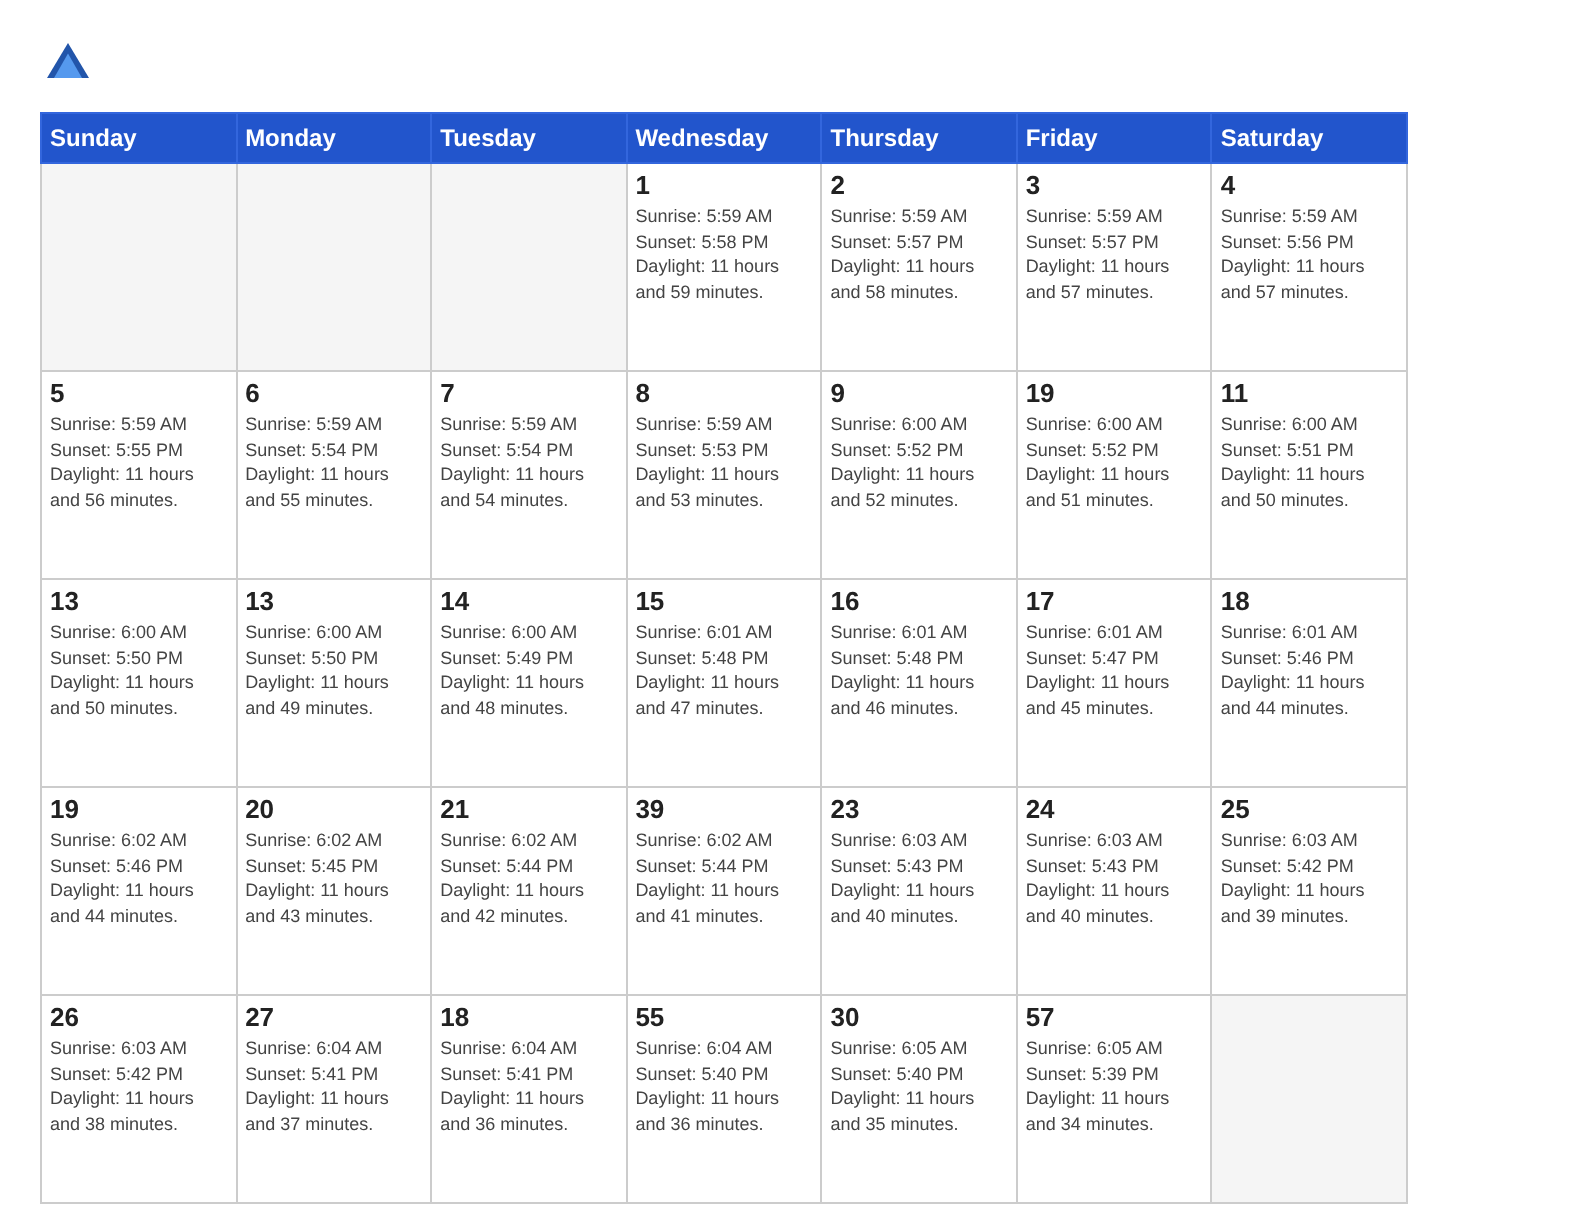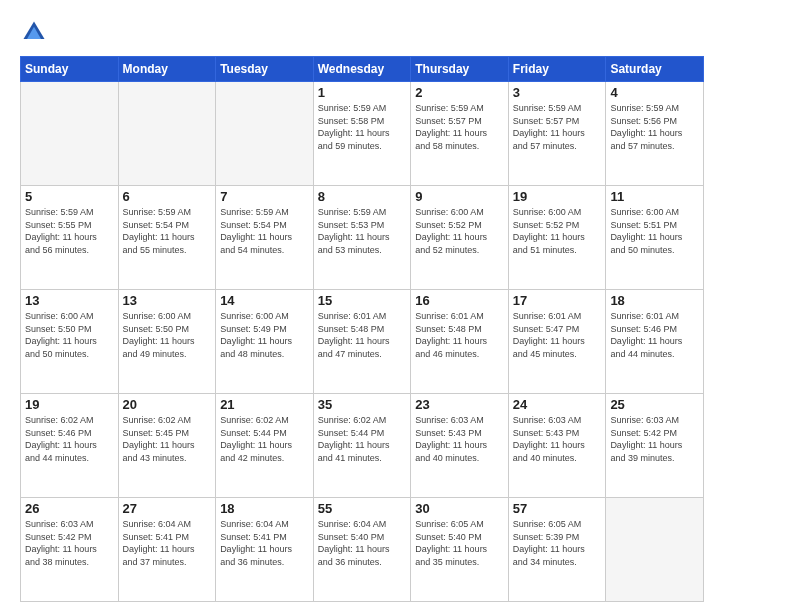--- a/index.html
+++ b/index.html
@@ -222,21 +222,21 @@
           </td>
           <td>
             <div class="day-number">20</div>
             <div class="day-info">Sunrise: 6:02 AM<br>Sunset: 5:45 PM<br>Daylight: 11 hours and 43 minutes.</div>
           </td>
           <td>
             <div class="day-number">21</div>
             <div class="day-info">Sunrise: 6:02 AM<br>Sunset: 5:44 PM<br>Daylight: 11 hours and 42 minutes.</div>
           </td>
           <td>
-            <div class="day-number">35</div>
+            <div class="day-number">39</div>
             <div class="day-info">Sunrise: 6:02 AM<br>Sunset: 5:44 PM<br>Daylight: 11 hours and 41 minutes.</div>
           </td>
           <td>
             <div class="day-number">23</div>
             <div class="day-info">Sunrise: 6:03 AM<br>Sunset: 5:43 PM<br>Daylight: 11 hours and 40 minutes.</div>
           </td>
           <td>
             <div class="day-number">24</div>
             <div class="day-info">Sunrise: 6:03 AM<br>Sunset: 5:43 PM<br>Daylight: 11 hours and 40 minutes.</div>
           </td>

